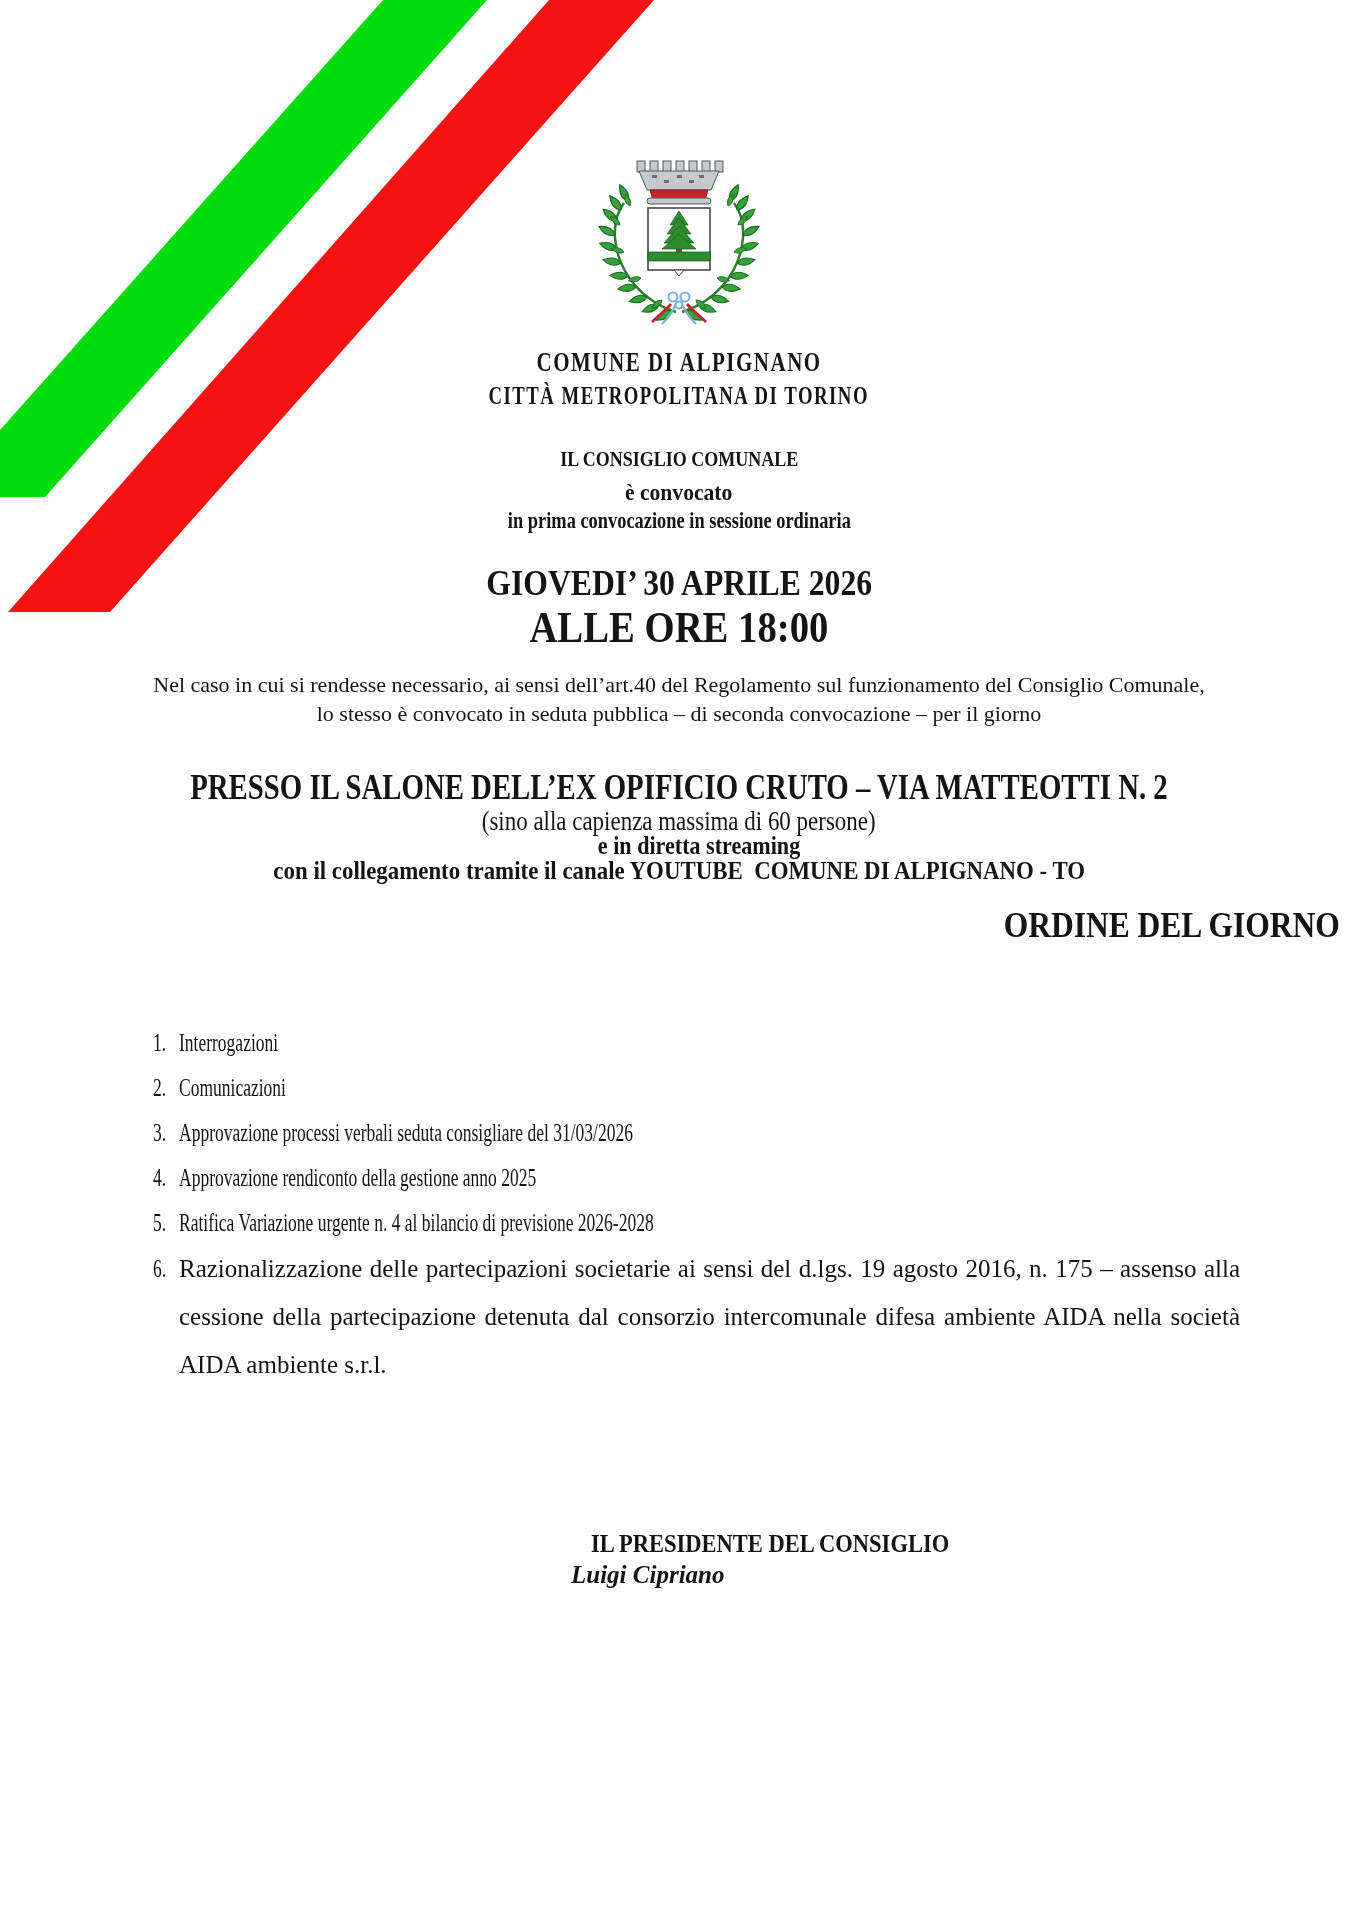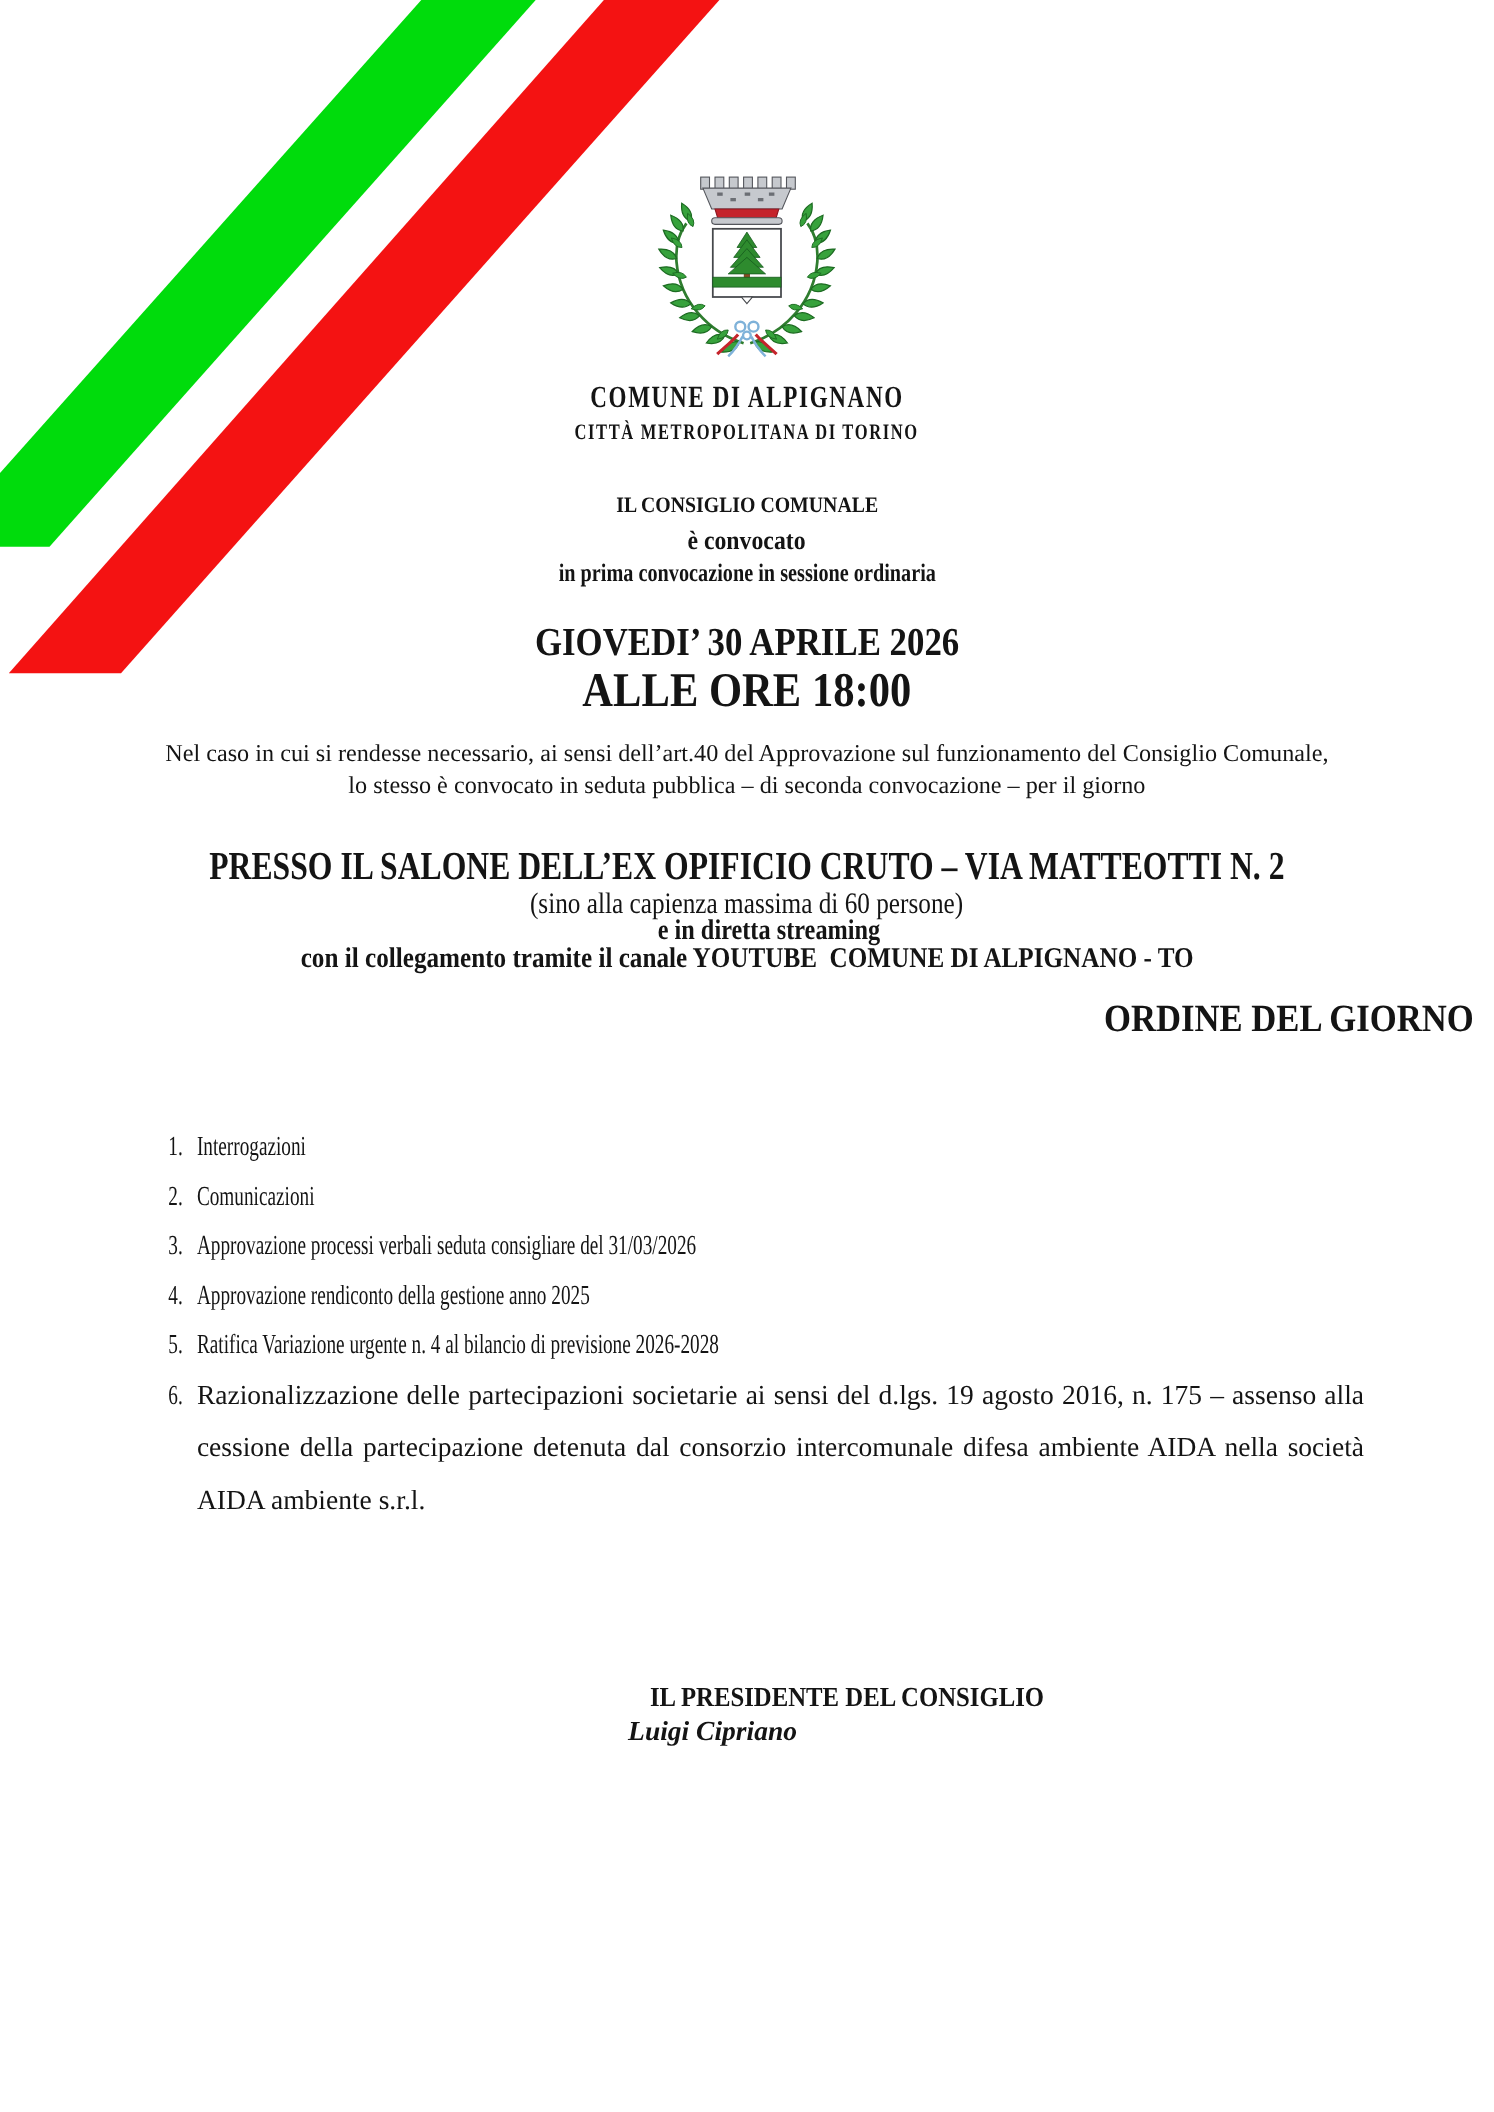--- a/index.html
+++ b/index.html
@@ -18,21 +18,21 @@
   .sx88{transform:scaleX(.88);}
   .sx90{transform:scaleX(.90);}
   .ol{transform-origin:left center;}
   .pre{white-space:pre;}
   .decor{font-weight:700;letter-spacing:2px;}
 
   #flag-stripes{position:absolute;top:0;left:0;pointer-events:none;}
   #crest{position:absolute;top:128px;left:584px;}
 
   #municipality{top:346px;font-size:28px;}
-  #province{top:382px;font-size:20px;}
+  #province{top:382px;font-size:25px;}
   #body-name{top:448px;font-size:20px;}
   #conv-line2{top:479px;font-size:24px;}
   #conv-line3{top:508px;font-size:23px;}
   #date1{top:562px;font-size:36px;}
   #date2{top:602px;font-size:44px;}
   #second-call{position:absolute;top:670px;left:0;width:100%;
     font-size:22px;line-height:29px;text-align:center;}
   #venue{top:766px;font-size:36px;}
   #capacity{top:806px;font-size:27px;}
   #streaming{top:831px;font-size:26px;padding-left:20px;}
@@ -146,21 +146,21 @@
 </div>
 
 <div class="line b" id="date1">
   <span class="sx sx88">GIOVEDI’ 30 APRILE 2026</span>
 </div>
 <div class="line b" id="date2">
   <span class="sx sx88">ALLE ORE 18:00</span>
 </div>
 
 <div id="second-call">
-  <div>Nel caso in cui si rendesse necessario, ai sensi dell’art.40 del Approvazione sul funzionamento del Consiglio Comunale,</div>
+  <div>Nel caso in cui si rendesse necessario, ai sensi dell’art.40 del Regolamento sul funzionamento del Consiglio Comunale,</div>
   <div>lo stesso è convocato in seduta pubblica – di seconda convocazione – per il giorno</div>
 </div>
 
 <div class="line b" id="venue">
   <span class="sx sx80">PRESSO IL SALONE DELL’EX OPIFICIO CRUTO – VIA MATTEOTTI N. 2</span>
 </div>
 <div class="line" id="capacity">
   <span class="sx sx85">(sino alla capienza massima di 60 persone)</span>
 </div>
 <div class="line b" id="streaming">

